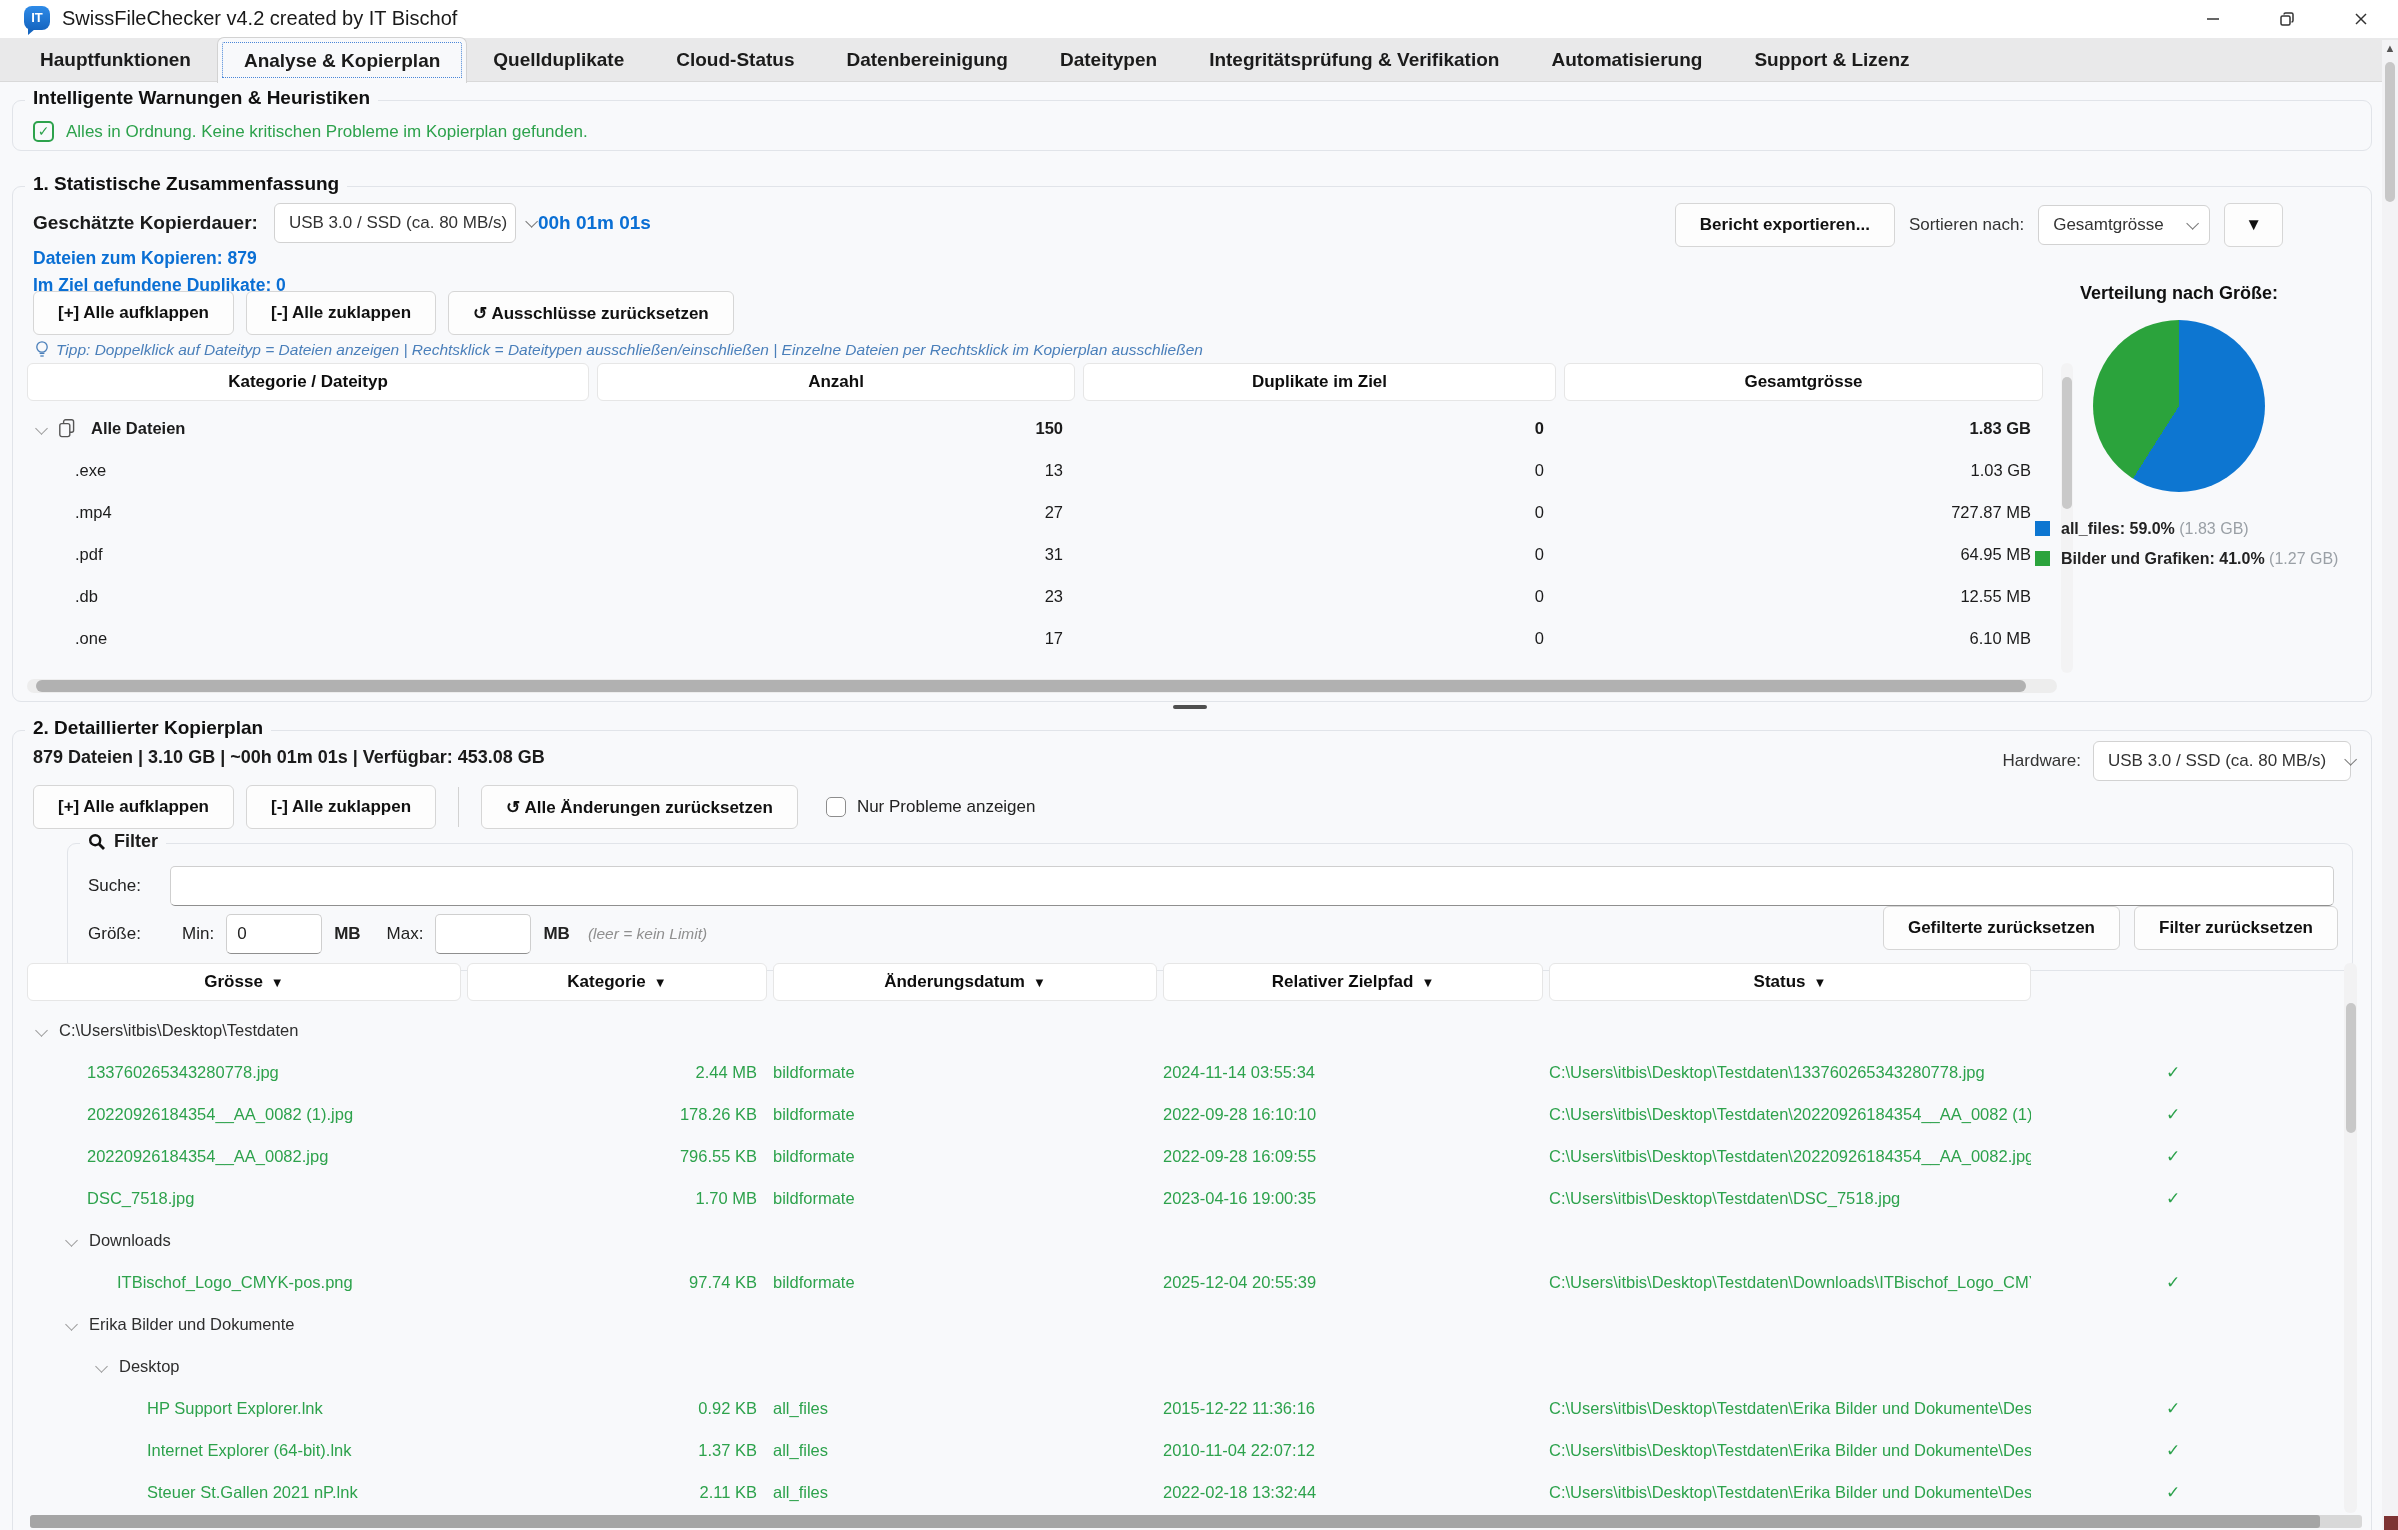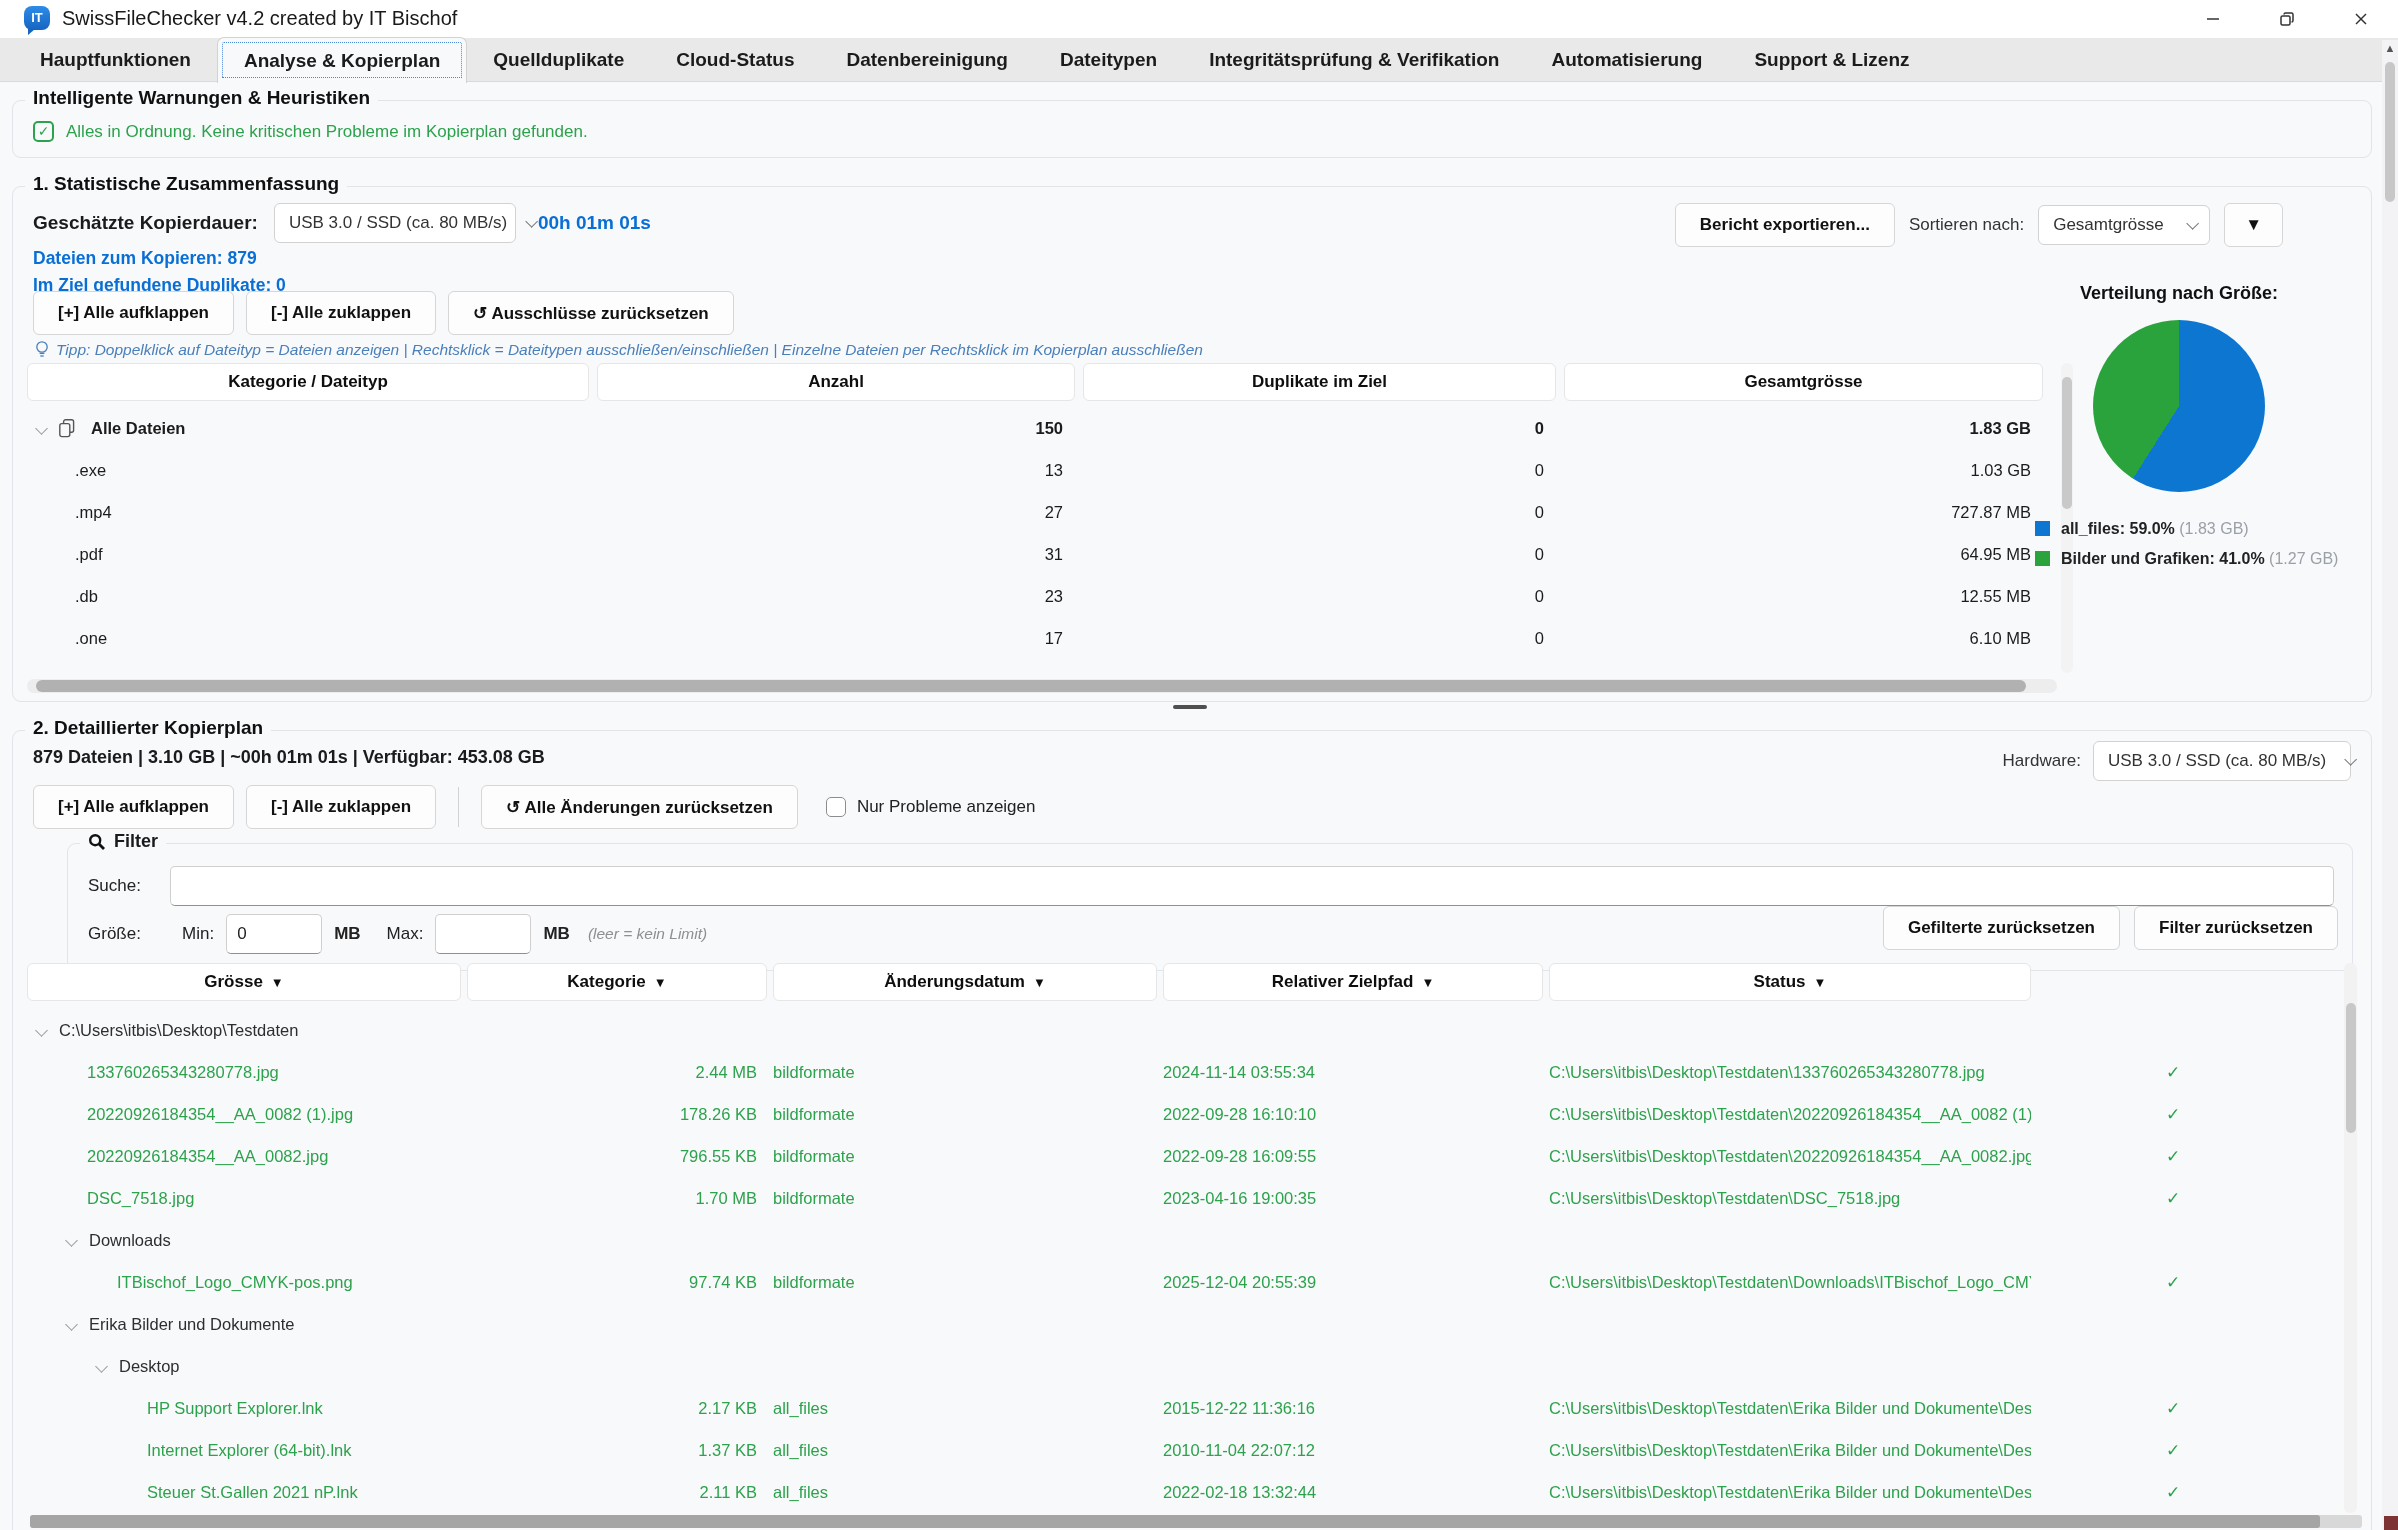--- a/index.html
+++ b/index.html
@@ -206,21 +206,21 @@
     <div class="tab active">Analyse &amp; Kopierplan</div>
     <div class="tab">Quellduplikate</div>
     <div class="tab">Cloud-Status</div>
     <div class="tab">Datenbereinigung</div>
     <div class="tab">Dateitypen</div>
     <div class="tab">Integritätsprüfung &amp; Verifikation</div>
     <div class="tab">Automatisierung</div>
     <div class="tab">Support &amp; Lizenz</div>
   </div>
 
-<div class="gbox" style="left:12px; top:100px; width:2360px; height:58px;">
+<div class="gbox" style="left:12px; top:100px; width:2360px; height:51px;">
   <span class="gb-title">Intelligente Warnungen &amp; Heuristiken</span>
   <div class="warn-line">
     <span class="check-icon">✓</span>
     <span class="warn-msg">Alles in Ordnung. Keine kritischen Probleme im Kopierplan gefunden.</span>
   </div>
 </div>
 
 <div class="gbox" style="left:12px; top:186px; width:2360px; height:516px;">
   <span class="gb-title">1. Statistische Zusammenfassung</span>
 
@@ -517,21 +517,21 @@
           <div class="pcell psize"></div>
           <div class="pcell pcat"></div>
           <div class="pcell pdate"></div>
           <div class="pcell ppath"></div>
           <div class="pcell pstatus"></div>
         </div>
         <div class="prow">
           <div class="pcell pname" style="padding-left: 120px;">
             <span class="file-name">HP Support Explorer.lnk</span>
           </div>
-          <div class="pcell psize">2.17 KB</div>
+          <div class="pcell psize">0.92 KB</div>
           <div class="pcell pcat">all_files</div>
           <div class="pcell pdate">2015-12-22 11:36:16</div>
           <div class="pcell ppath">C:\Users\itbis\Desktop\Testdaten\Erika Bilder und Dokumente\Desktop\HP Support Assistant.lnk</div>
           <div class="pcell pstatus">✓</div>
         </div>
         <div class="prow">
           <div class="pcell pname" style="padding-left: 120px;">
             <span class="file-name">Internet Explorer (64-bit).lnk</span>
           </div>
           <div class="pcell psize">1.37 KB</div>

